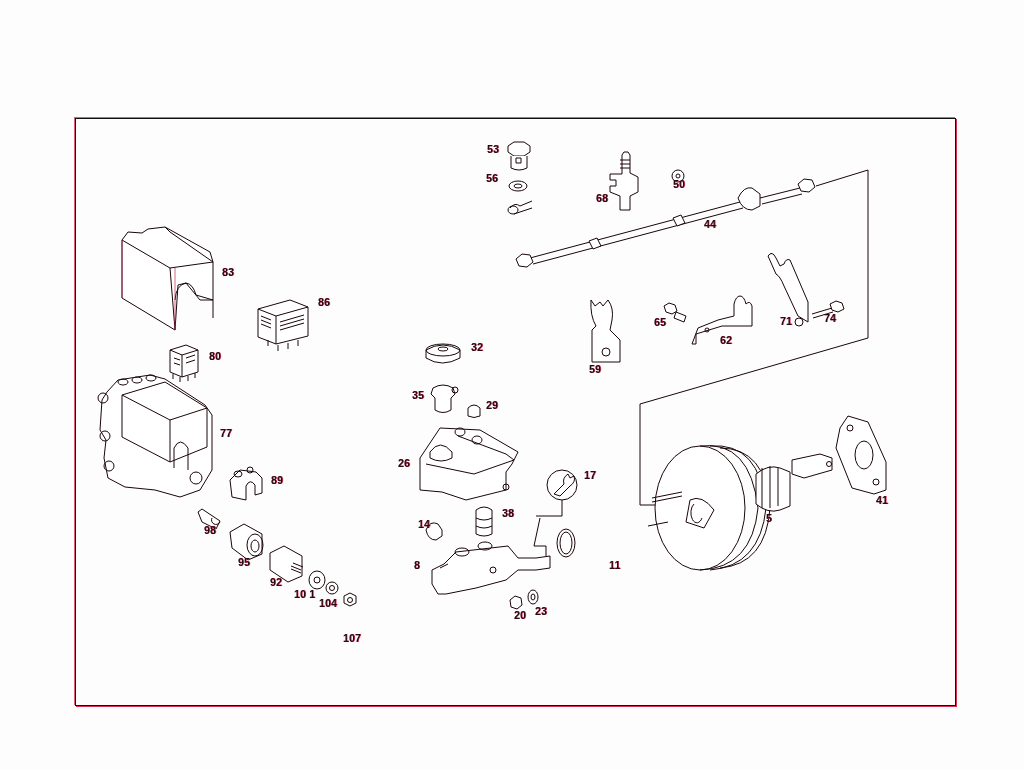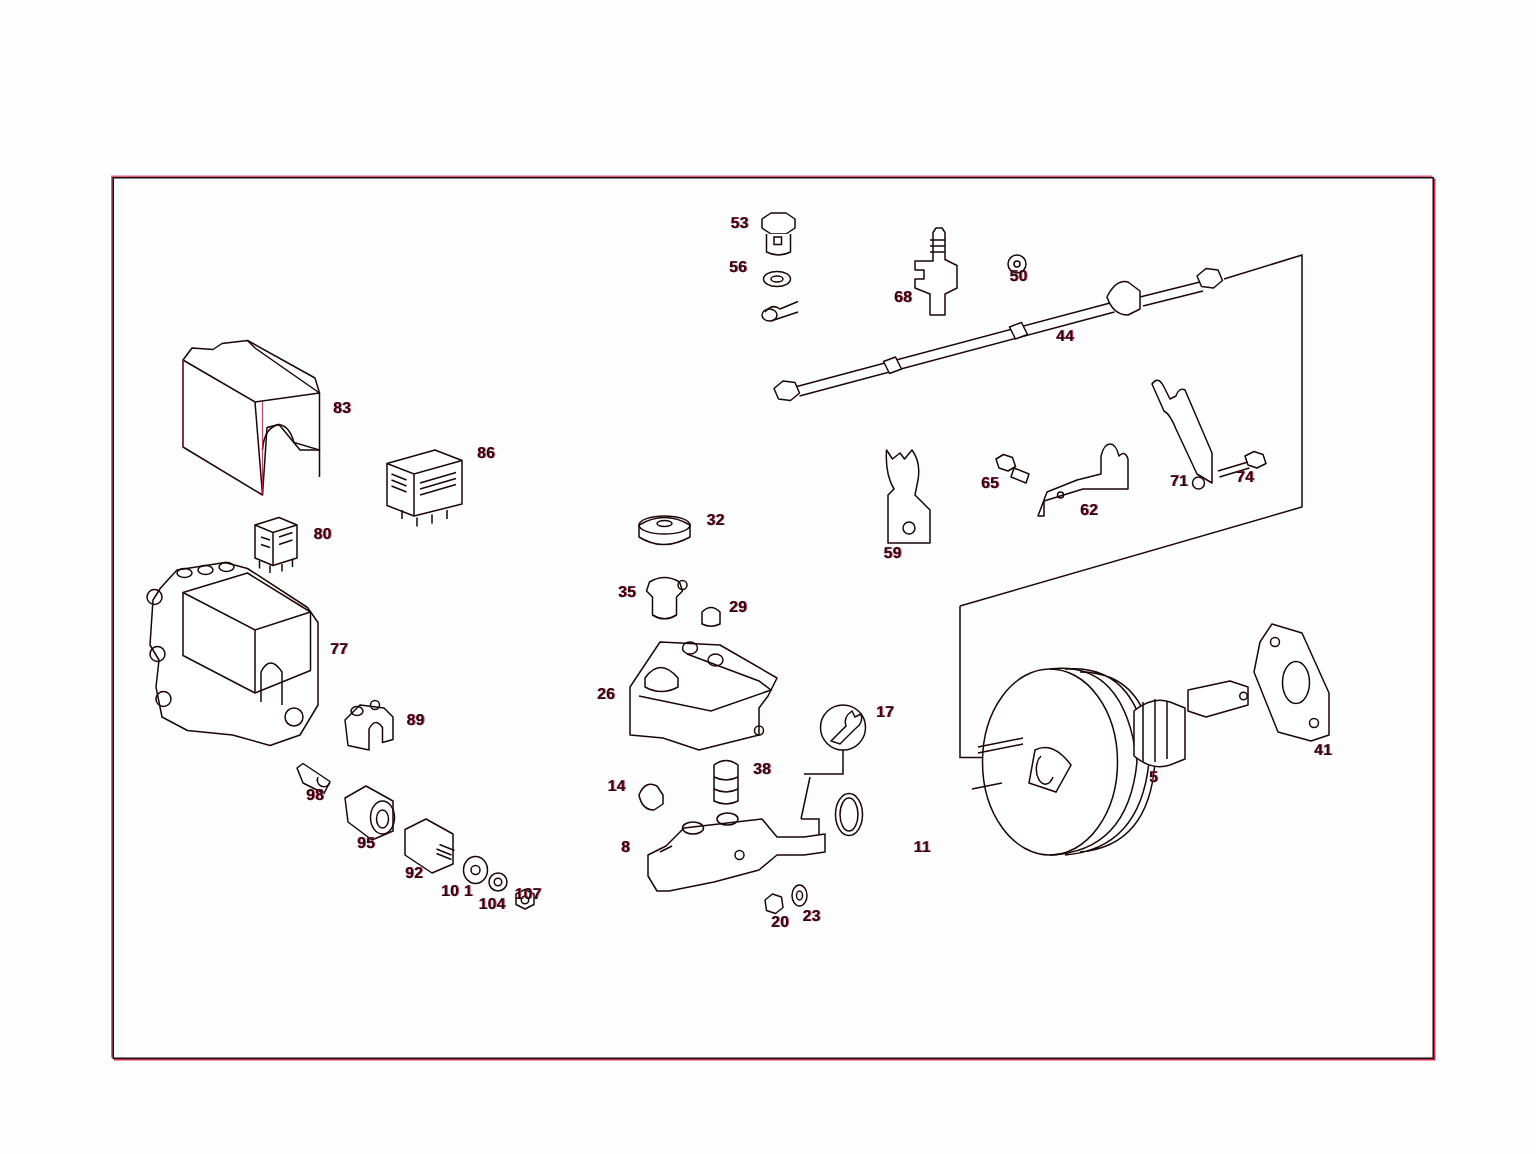--- a/index.html
+++ b/index.html
@@ -236,33 +236,33 @@
       <div class="callout" style="left: 222px; top: 266px;">83</div>
       <div class="callout" style="left: 318px; top: 296px;">86</div>
       <div class="callout" style="left: 209px; top: 350px;">80</div>
       <div class="callout" style="left: 220px; top: 427px;">77</div>
       <div class="callout" style="left: 271px; top: 474px;">89</div>
       <div class="callout" style="left: 192px; top: 524px; padding-left: 12px;">98</div>
       <div class="callout" style="left: 238px; top: 556px;">95</div>
       <div class="callout" style="left: 270px; top: 576px;">92</div>
       <div class="callout" style="left: 294px; top: 588px;">10 1</div>
       <div class="callout" style="left: 319px; top: 597px; text-align: right;">104</div>
-      <div class="callout" style="left: 343px; top: 590px;">107</div>
+      <div class="callout" style="left: 343px; top: 632px;">107</div>
       <div class="callout" style="left: 487px; top: 143px;">53</div>
       <div class="callout" style="left: 486px; top: 172px;">56</div>
       <div class="callout" style="left: 596px; top: 192px;">68</div>
       <div class="callout" style="left: 673px; top: 178px;">50</div>
       <div class="callout" style="left: 704px; top: 218px;">44</div>
       <div class="callout" style="left: 471px; top: 341px;">32</div>
       <div class="callout" style="left: 412px; top: 389px;">35</div>
       <div class="callout" style="left: 486px; top: 399px;">29</div>
       <div class="callout" style="left: 398px; top: 457px;">26</div>
       <div class="callout" style="left: 584px; top: 469px;">17</div>
       <div class="callout" style="left: 502px; top: 507px;">38</div>
-      <div class="callout" style="left: 405px; top: 518px;">14</div>
+      <div class="callout" style="left: 418px; top: 518px;">14</div>
       <div class="callout" style="left: 414px; top: 559px;">8</div>
       <div class="callout" style="left: 561px; top: 559px; margin-left: 48px;">11</div>
       <div class="callout" style="left: 514px; top: 609px;">20</div>
       <div class="callout" style="left: 535px; top: 605px;">23</div>
       <div class="callout" style="left: 589px; top: 363px;">59</div>
       <div class="callout" style="left: 654px; top: 316px;">65</div>
       <div class="callout" style="left: 720px; top: 334px;">62</div>
       <div class="callout" style="left: 780px; top: 315px;">71</div>
       <div class="callout" style="left: 824px; top: 312px;">74</div>
       <div class="callout" style="left: 766px; top: 512px;">5</div>

